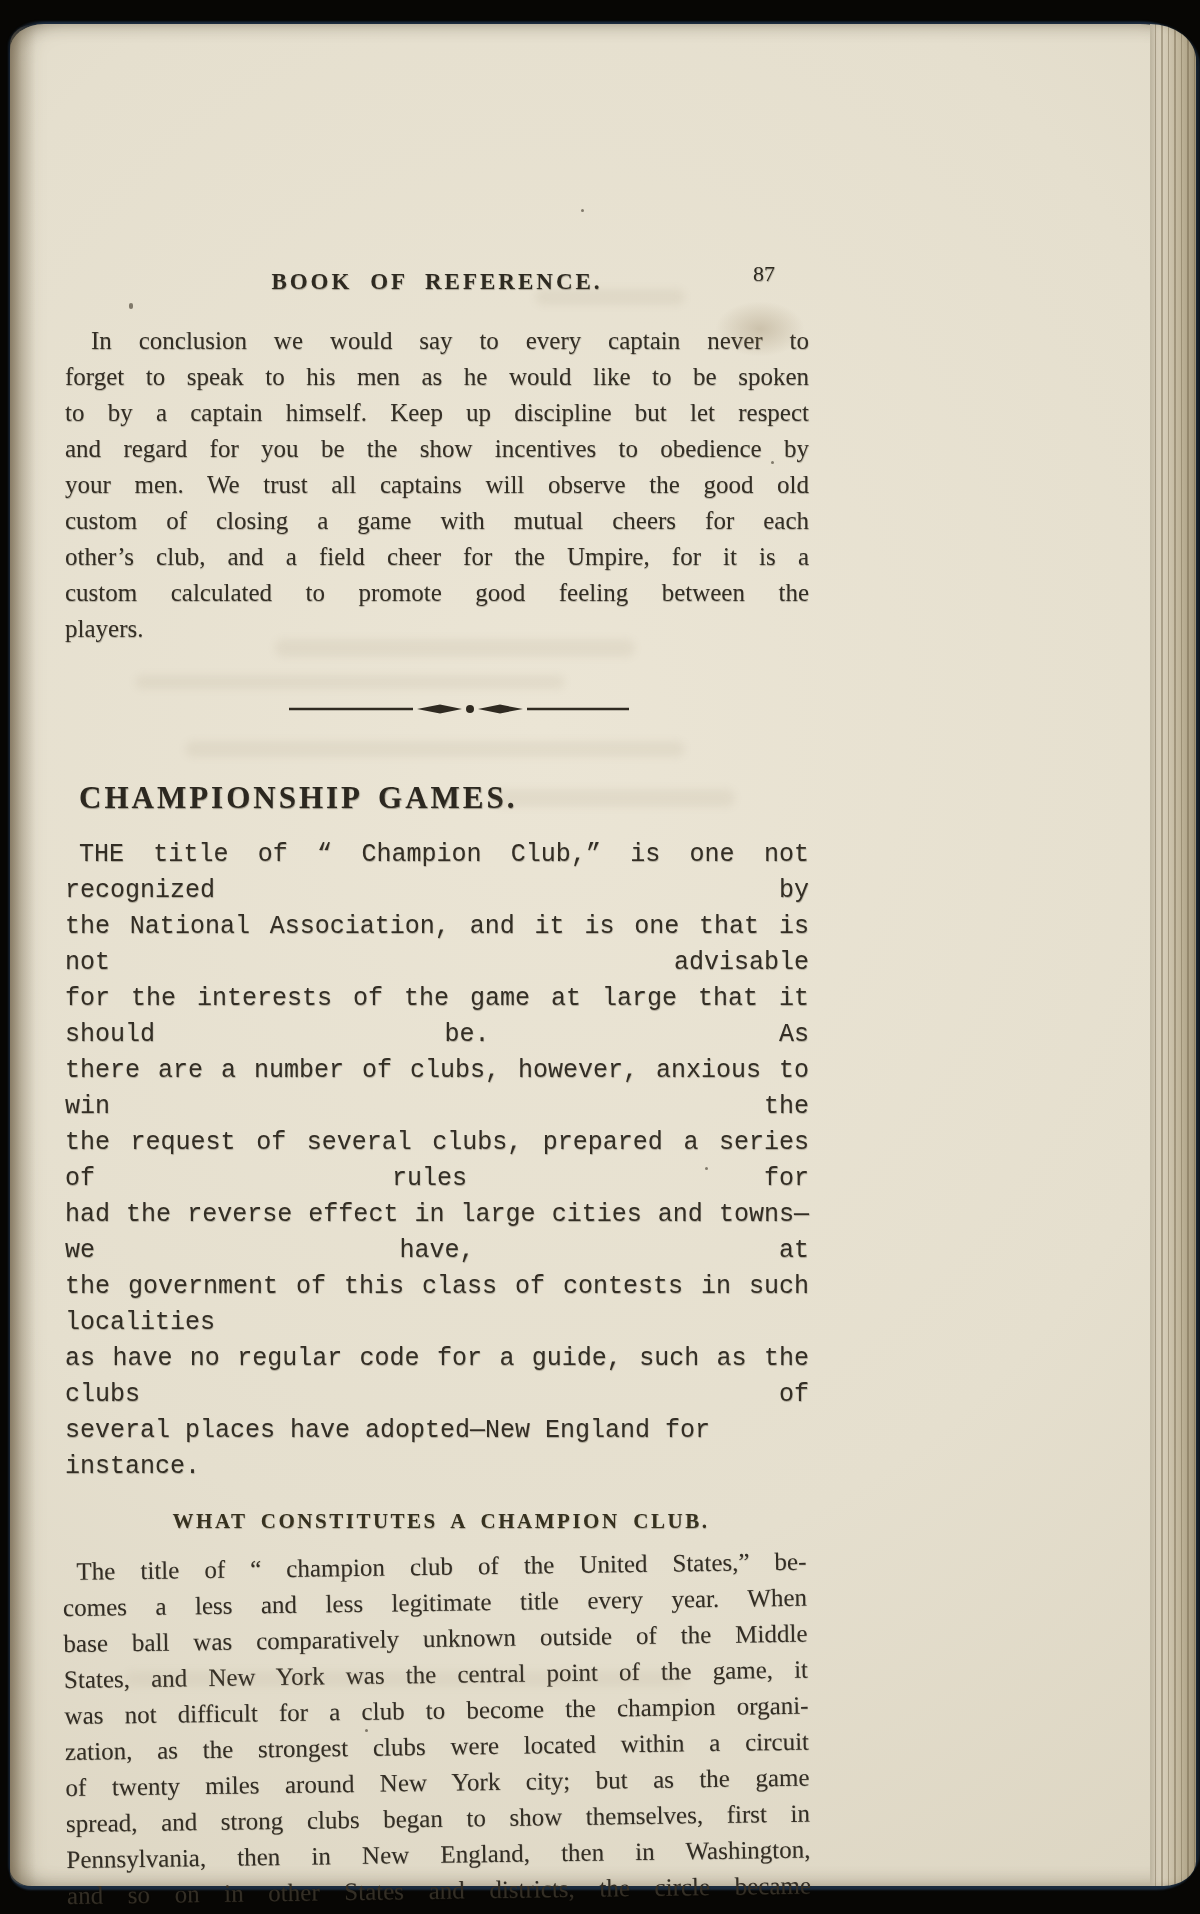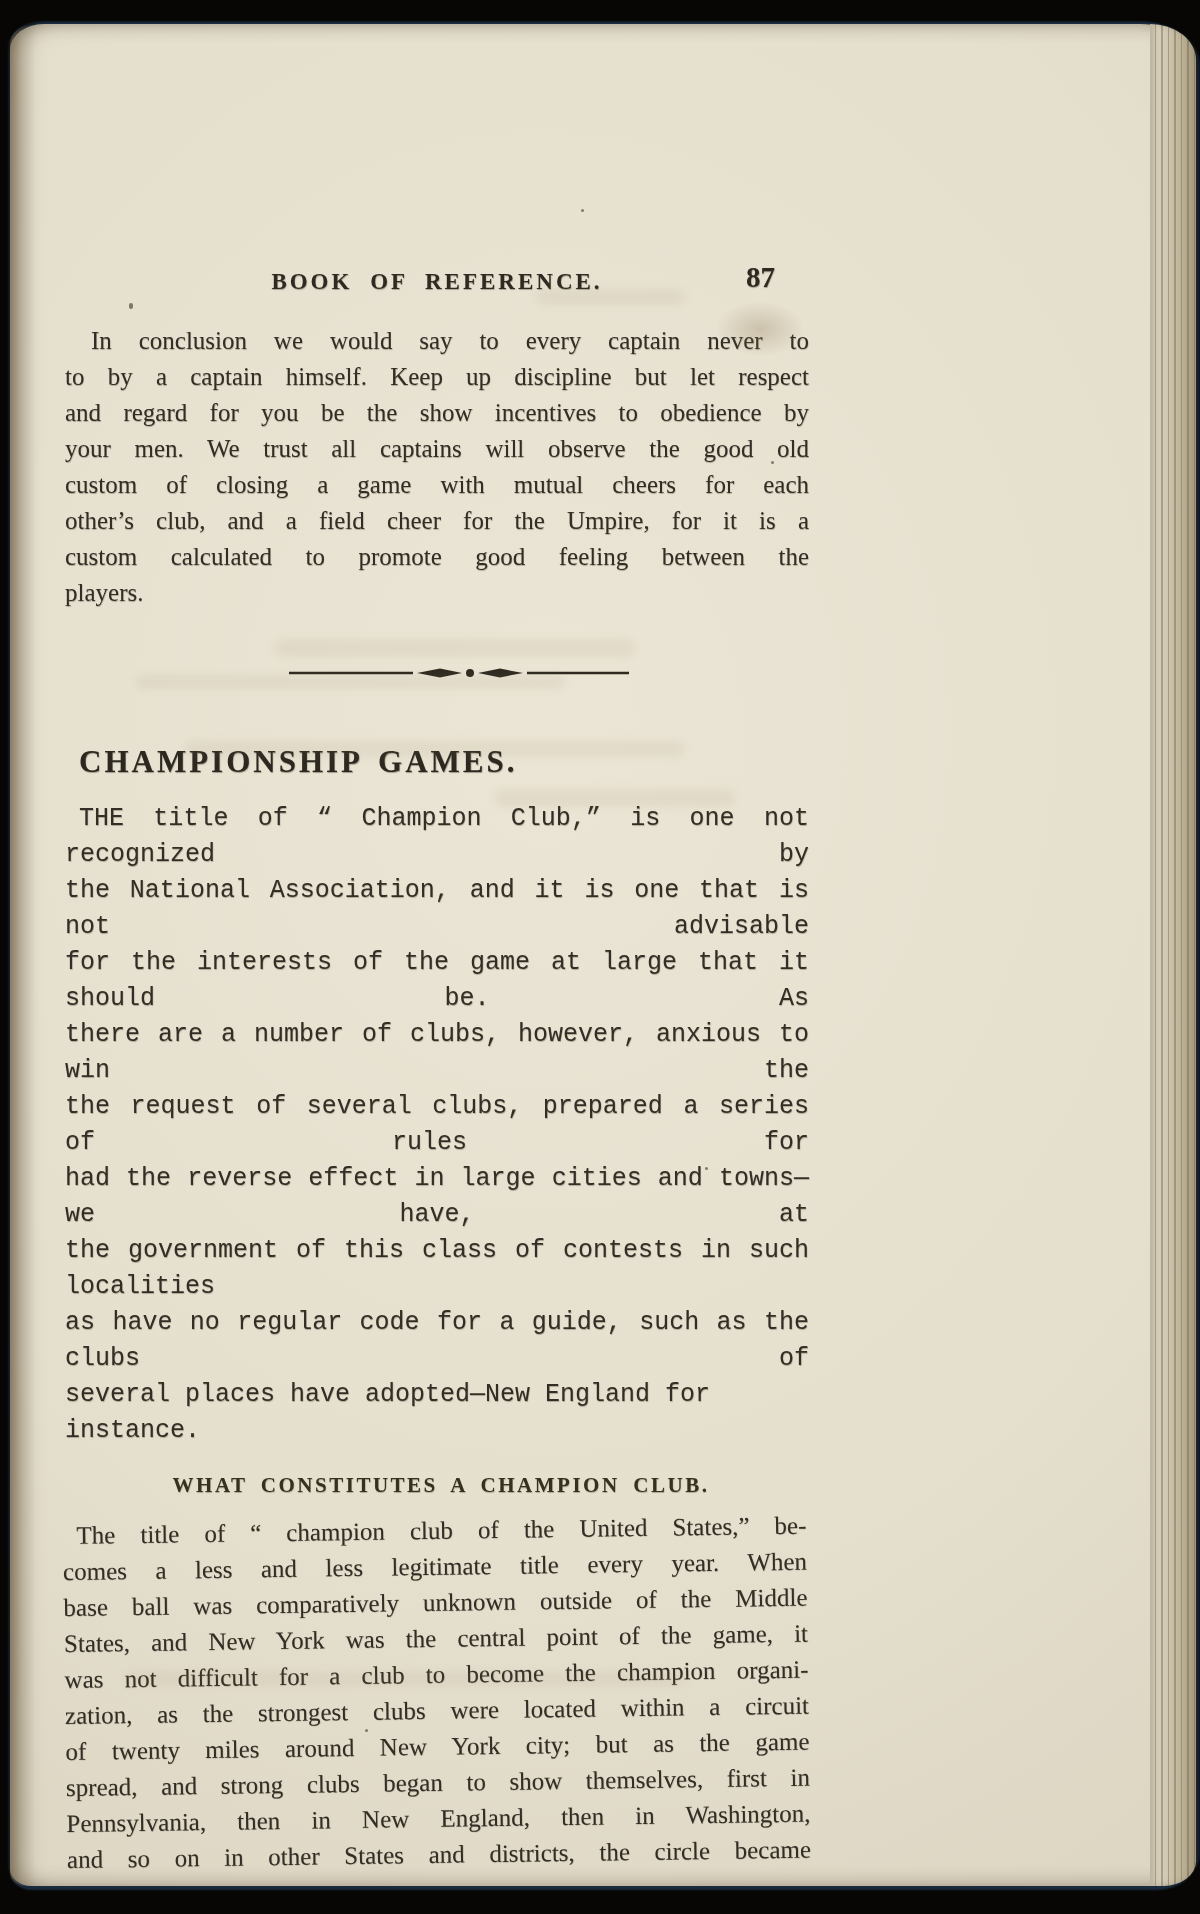--- a/index.html
+++ b/index.html
@@ -41,21 +41,21 @@
     color:#332e25;
     margin-left:11px;
   }
   .running-header { position:relative; margin-top:228px; height:40px; }
   .header-title {
     text-align:center; font-weight:700; font-size:23px; letter-spacing:3px;
     word-spacing:9px; color:#2e2a21;
     text-shadow:0.5px 0.7px 0.8px rgba(46,40,28,.35);
   }
   .page-number {
-    position:absolute; right:34px; top:-8px; font-size:29px; font-weight:700;
+    position:absolute; right:34px; top:-8px; font-size:22px; font-weight:400;
     color:#2e2a21; text-shadow:0.5px 0.7px 0.8px rgba(46,40,28,.35);
   }
   .para { margin:0; }
   .ln {
     font-size:25px; line-height:36px; white-space:normal;
     text-shadow:0.4px 0.5px 0.7px rgba(46,40,28,.30);
   }
   .jl { text-align:justify; text-align-last:justify; }
   .ind1 { text-indent:26px; }
   .ind2 { text-indent:14px; }
@@ -96,20 +96,21 @@
 
     <div class="content">
 
       <div class="running-header">
         <div class="header-title">BOOK OF REFERENCE.</div>
         <div class="page-number">87</div>
       </div>
 
       <div class="para p1">
         <div class="ln jl ind1">In conclusion we would say to every captain never to</div>
+        <div class="ln jl">forget to speak to his men as he would like to be spoken</div>
         <div class="ln jl">to by a captain himself.  Keep up discipline but let respect</div>
         <div class="ln jl">and regard for you be the show incentives to obedience by</div>
         <div class="ln jl">your men.  We trust all captains will observe the good old</div>
         <div class="ln jl">custom of closing a game with mutual cheers for each</div>
         <div class="ln jl">other’s club, and a field cheer for the Umpire, for it is a</div>
         <div class="ln jl">custom calculated to promote good feeling between the</div>
         <div class="ln">players.</div>
       </div>
 
       <div class="divider-row">

